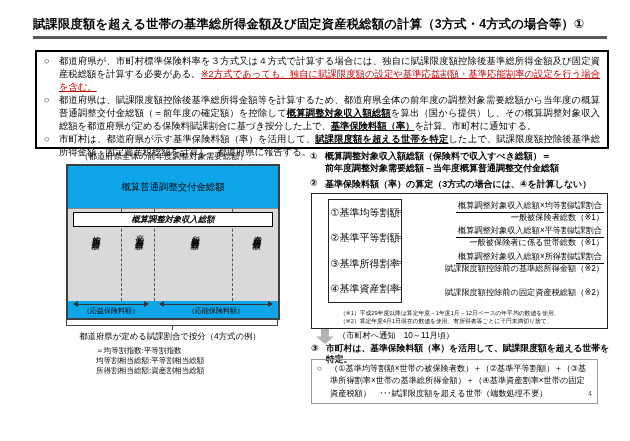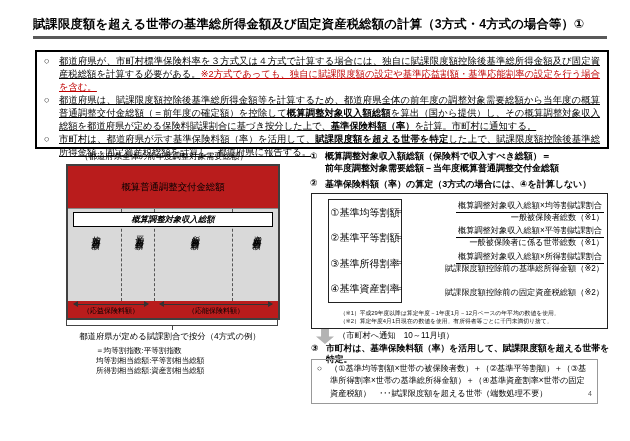--- a/index.html
+++ b/index.html
@@ -19,27 +19,27 @@
   }
 
   
   .summary{
     left:35px;top:50px;width:556px;height:89px;
     border:2px solid #000;padding:3px 7px;
     font-size:9.3px;line-height:1.4;
   }
   .bullet{display:flex;}
   .bullet .marker{width:15px;flex:none;}
-  .bullet .btext{flex:1;text-align:justify;text-decoration:underline;}
+  .bullet .btext{flex:1;text-align:justify;}
   .note-red{color:var(--note-red,#c00000);text-decoration:underline;}
   .bold-ul{font-weight:bold;text-decoration:underline;}
 
   
   .ld-caption{left:36px;top:151px;width:256px;text-align:center;font-size:8.4px;}
-  .ld-box{left:66px;top:164px;width:210px;height:152px;border:2px solid #404040;background:#b91c1c;}
+  .ld-box{left:66px;top:164px;width:210px;height:152px;border:2px solid #404040;background:#0ea5e9;}
   .ld-grant{height:42px;display:flex;align-items:center;justify-content:center;font-size:9.4px;}
   .ld-cols{position:relative;height:92px;display:flex;border-top:1px solid #888;font-style:italic;}
   .ld-col{background:var(--diagram-gray,#d9d9d9);display:flex;align-items:flex-start;justify-content:center;padding-top:20px;box-sizing:border-box;}
   .ld-col + .ld-col{border-left:1px dashed #555;}
   .ld-col span{writing-mode:vertical-rl;text-orientation:upright;font-size:8.2px;line-height:1;letter-spacing:1px;}
   .c1{width:25%;} .c2{width:16%;} .c3{width:37%;} .c4{width:22%;}
   .ld-bar{
     position:absolute;left:5px;right:5px;top:3px;height:13px;
     background:#fff;border:1.5px solid #000;
     display:flex;align-items:center;justify-content:center;

